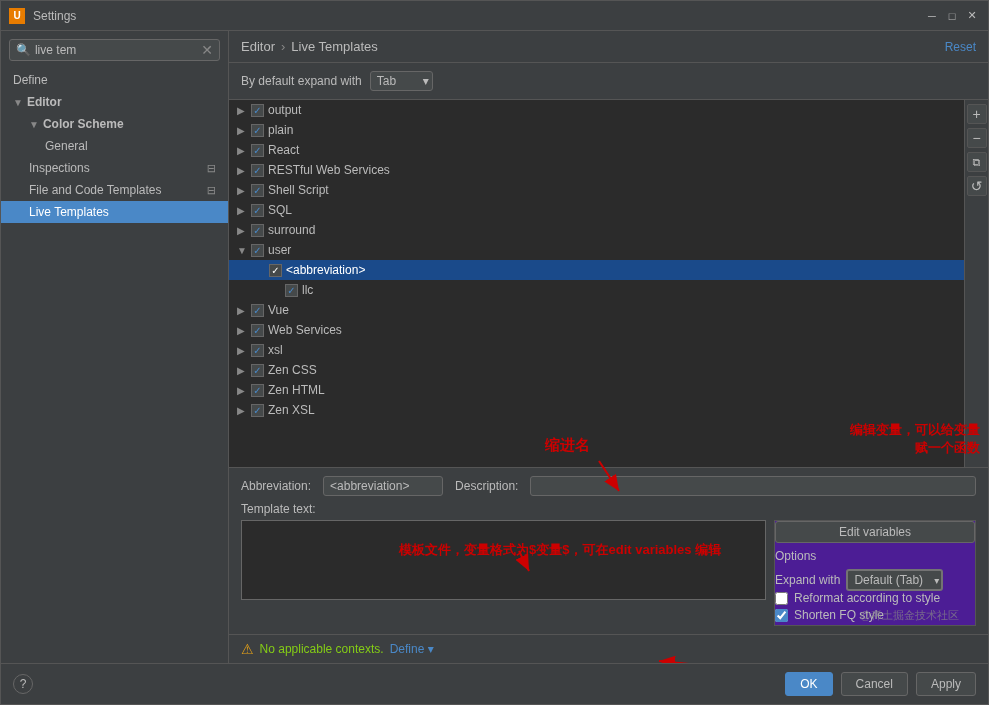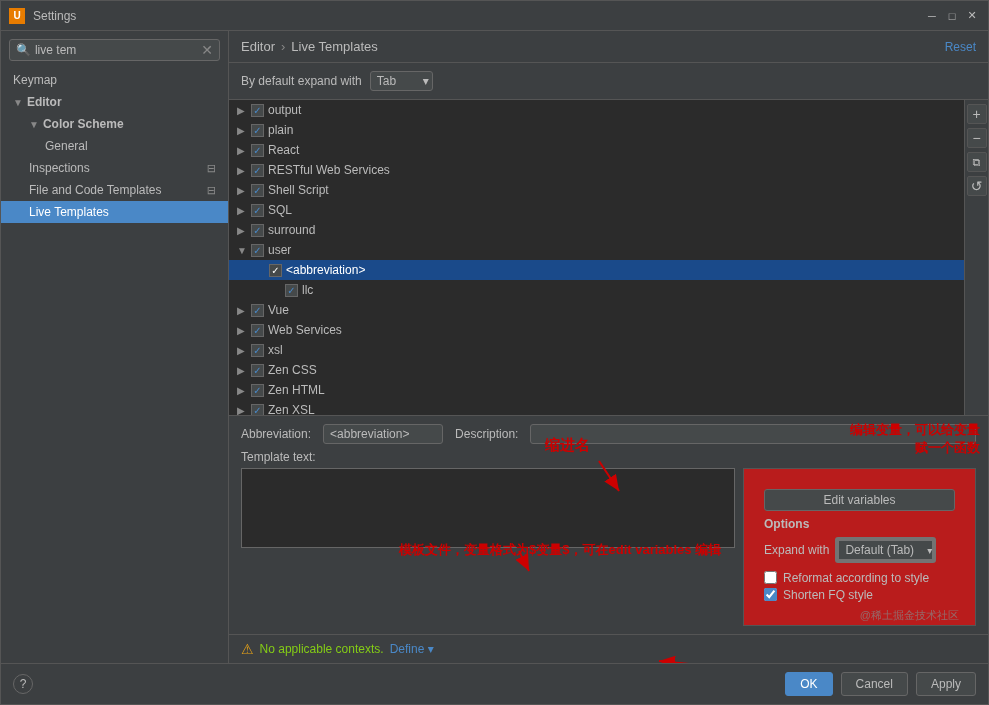--- a/index.html
+++ b/index.html
@@ -304,36 +304,35 @@
       background: #2b2b2b;
       border: 1px solid #666;
       color: #bbb;
       font-size: 12px;
       height: 80px;
       resize: none;
       padding: 4px;
       font-family: monospace;
     }
     .options-panel {
-      width: 233px;
-      background: #b91c1c;
+      width: 202px;
+      background: #4c1d95;
       border: 1px solid #555;
-      padding: 20px;
+      padding: 0;
     }
     .options-title {
       color: #bbb;
       font-size: 12px;
       margin-bottom: 6px;
-      font-weight: bold;
     }
     .options-row {
       display: flex;
       align-items: center;
       gap: 6px;
-      margin-bottom: 8px;
+      margin-bottom: 0;
     }
     .options-label {
       color: #bbb;
       font-size: 12px;
     }
     .options-select-wrap {
       position: relative;
       display: inline-block;
     }
     .options-select-wrap::after {
@@ -341,32 +340,32 @@
       position: absolute;
       right: 4px;
       top: 50%;
       transform: translateY(-50%);
       color: #bbb;
       pointer-events: none;
       font-size: 10px;
     }
     .options-select {
       background: #45494a;
-      border: 4px solid #737373;
+      border: 2px solid #737373;
       border-radius: 3px;
       color: #bbb;
       padding: 2px 18px 2px 6px;
       font-size: 12px;
       appearance: none;
       -webkit-appearance: none;
       cursor: pointer;
     }
     .options-check-row {
       display: flex;
-      align-items: flex-start;
+      align-items: center;
       gap: 6px;
       margin-bottom: 3px;
     }
     .edit-vars-btn {
       background: #45494a;
       border: 1px solid #666;
       border-radius: 3px;
       color: #bbb;
       padding: 3px 8px;
       font-size: 12px;
@@ -494,21 +493,21 @@
   <div class="content">
 
     <div class="sidebar">
       <div class="search-box">
         <span>🔍</span>
         <input type="text" value="live tem" style="">
         <span class="search-clear">✕</span>
       </div>
 
       <div class="sidebar-item">
-        <span>Keymap</span>
+        <span>Define</span>
       </div>
       <div class="sidebar-item section-header">
         <span class="arrow">▼</span>
         <span>Editor</span>
       </div>
       <div class="sidebar-item sidebar-sub section-header">
         <span class="arrow">▼</span>
         <span>Color Scheme</span>
       </div>
       <div class="sidebar-item sidebar-sub2">

